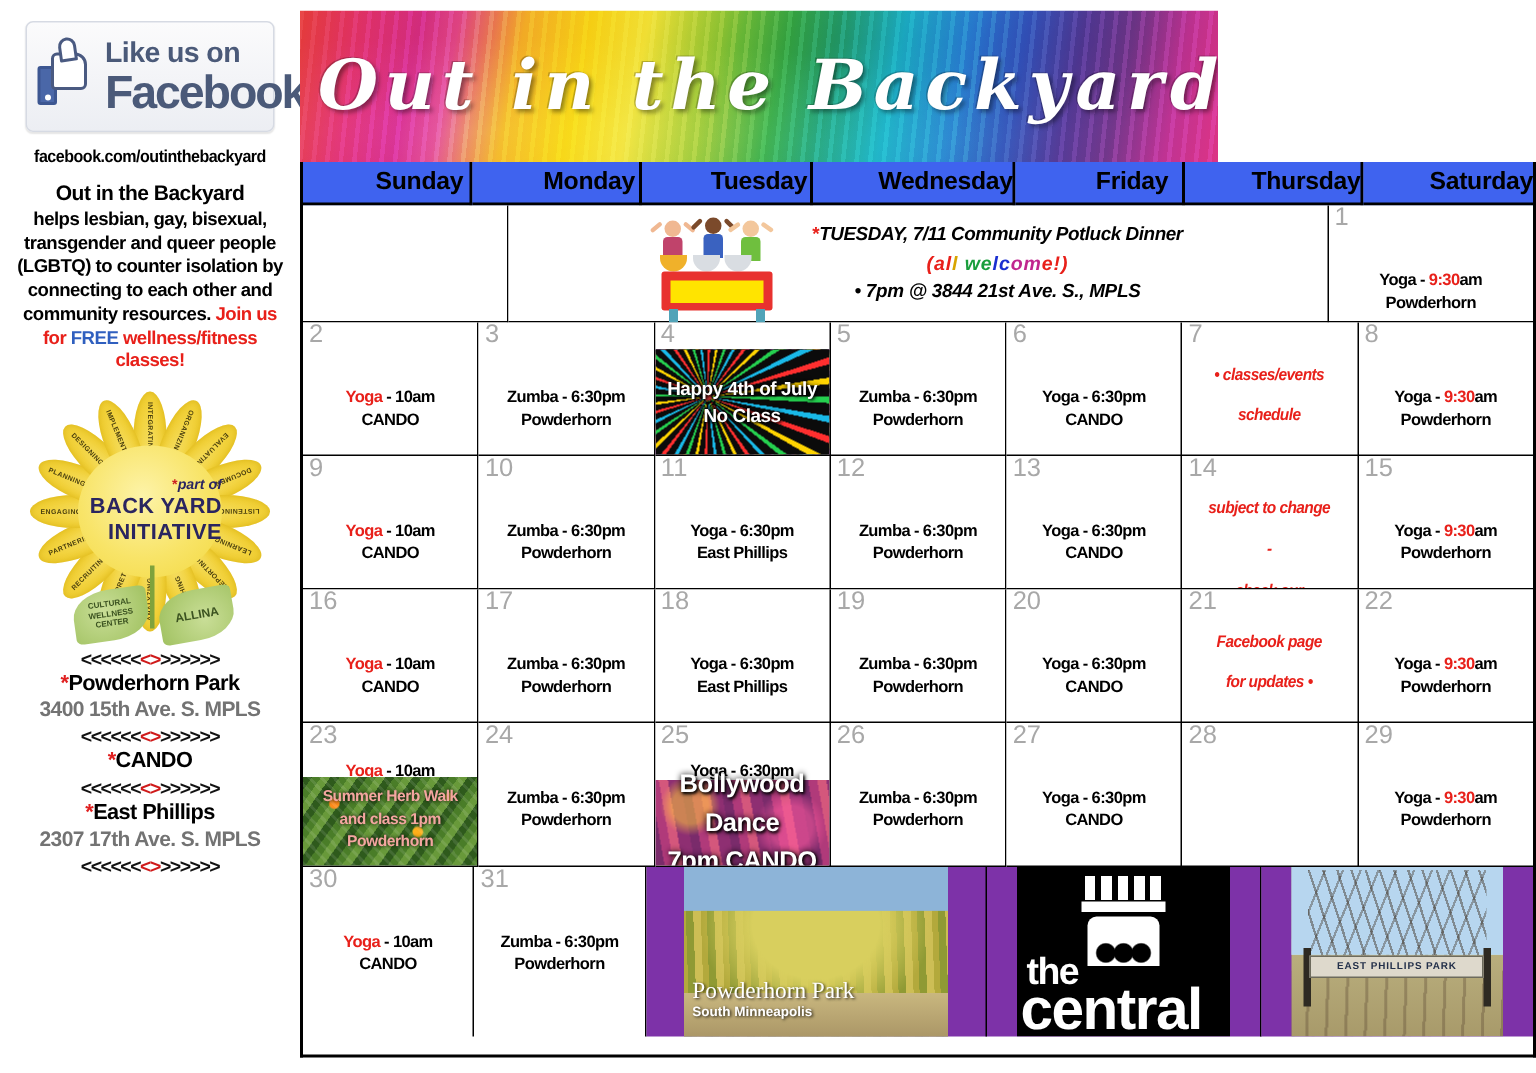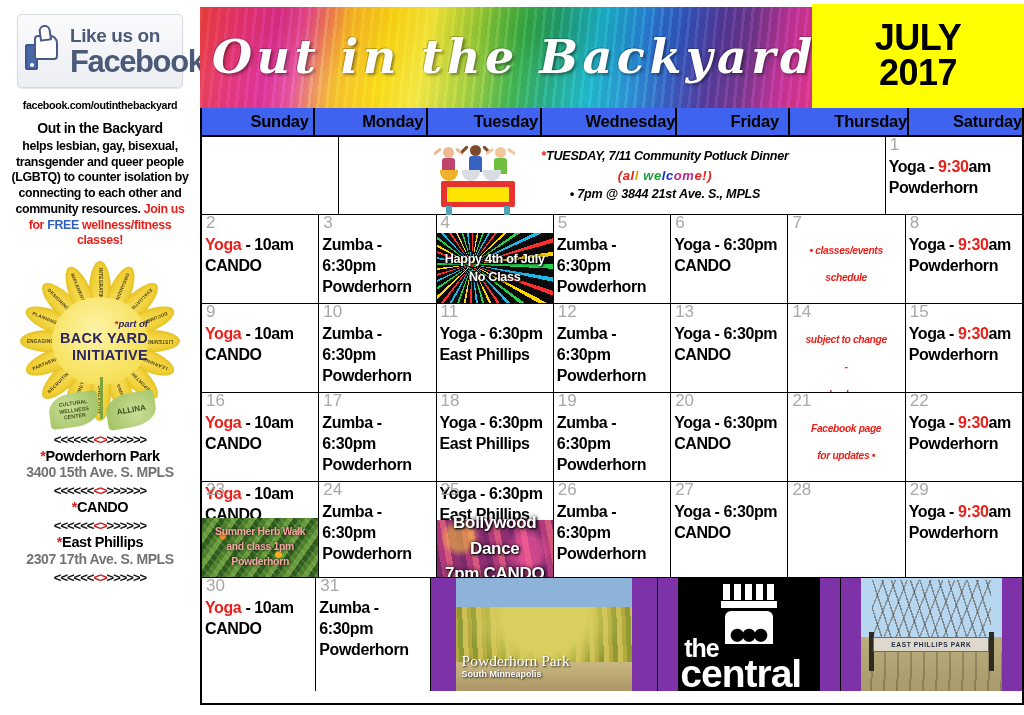--- a/index.html
+++ b/index.html
@@ -257,26 +257,27 @@
   .week.w5 .cell { border-bottom: none; }
 
   .daynum {
     position: absolute; left: 4px; top: -1px;
     font-size: 17px; color: #a8a8a8; font-weight: 400;
     line-height: 1.1;
     z-index: 3;
   }
   .ev {
     padding: 19px 3px 0;
-    text-align: left;
-    font-size: 16px;
+    text-align: center;
+    font-size: 11px;
     font-weight: 700;
     color: #000;
     line-height: 1.32;
     letter-spacing: -.4px;
+    margin-top: 24px;
   }
   .ev .red { color: #e8201a; }
   .ev .l2 { display:block; }
 
   
   .fnote {
     padding: 22px 3px 0;
     text-align: center;
     color: #e8201a;
     font-style: italic;
@@ -565,24 +566,20 @@
 
     <div class="divider">&lt;&lt;&lt;&lt;&lt;&lt;<b>&lt;&gt;</b>&gt;&gt;&gt;&gt;&gt;&gt;</div>
   </div>
 
   <div id="calendar">
 
     <div id="banner">
       <div class="rainbow">
         <div class="script">Out in the Backyard</div>
       </div>
-      <div class="month-box">
-        <div class="m">JULY</div>
-        <div class="y">2017</div>
-      </div>
     </div>
 
     <div id="grid">
       <div class="dow-row" id="dow-row">
           <div class="dow">Sunday</div>
           <div class="dow">Monday</div>
           <div class="dow">Tuesday</div>
           <div class="dow">Wednesday</div>
           <div class="dow">Friday</div>
           <div class="dow">Thursday</div>

